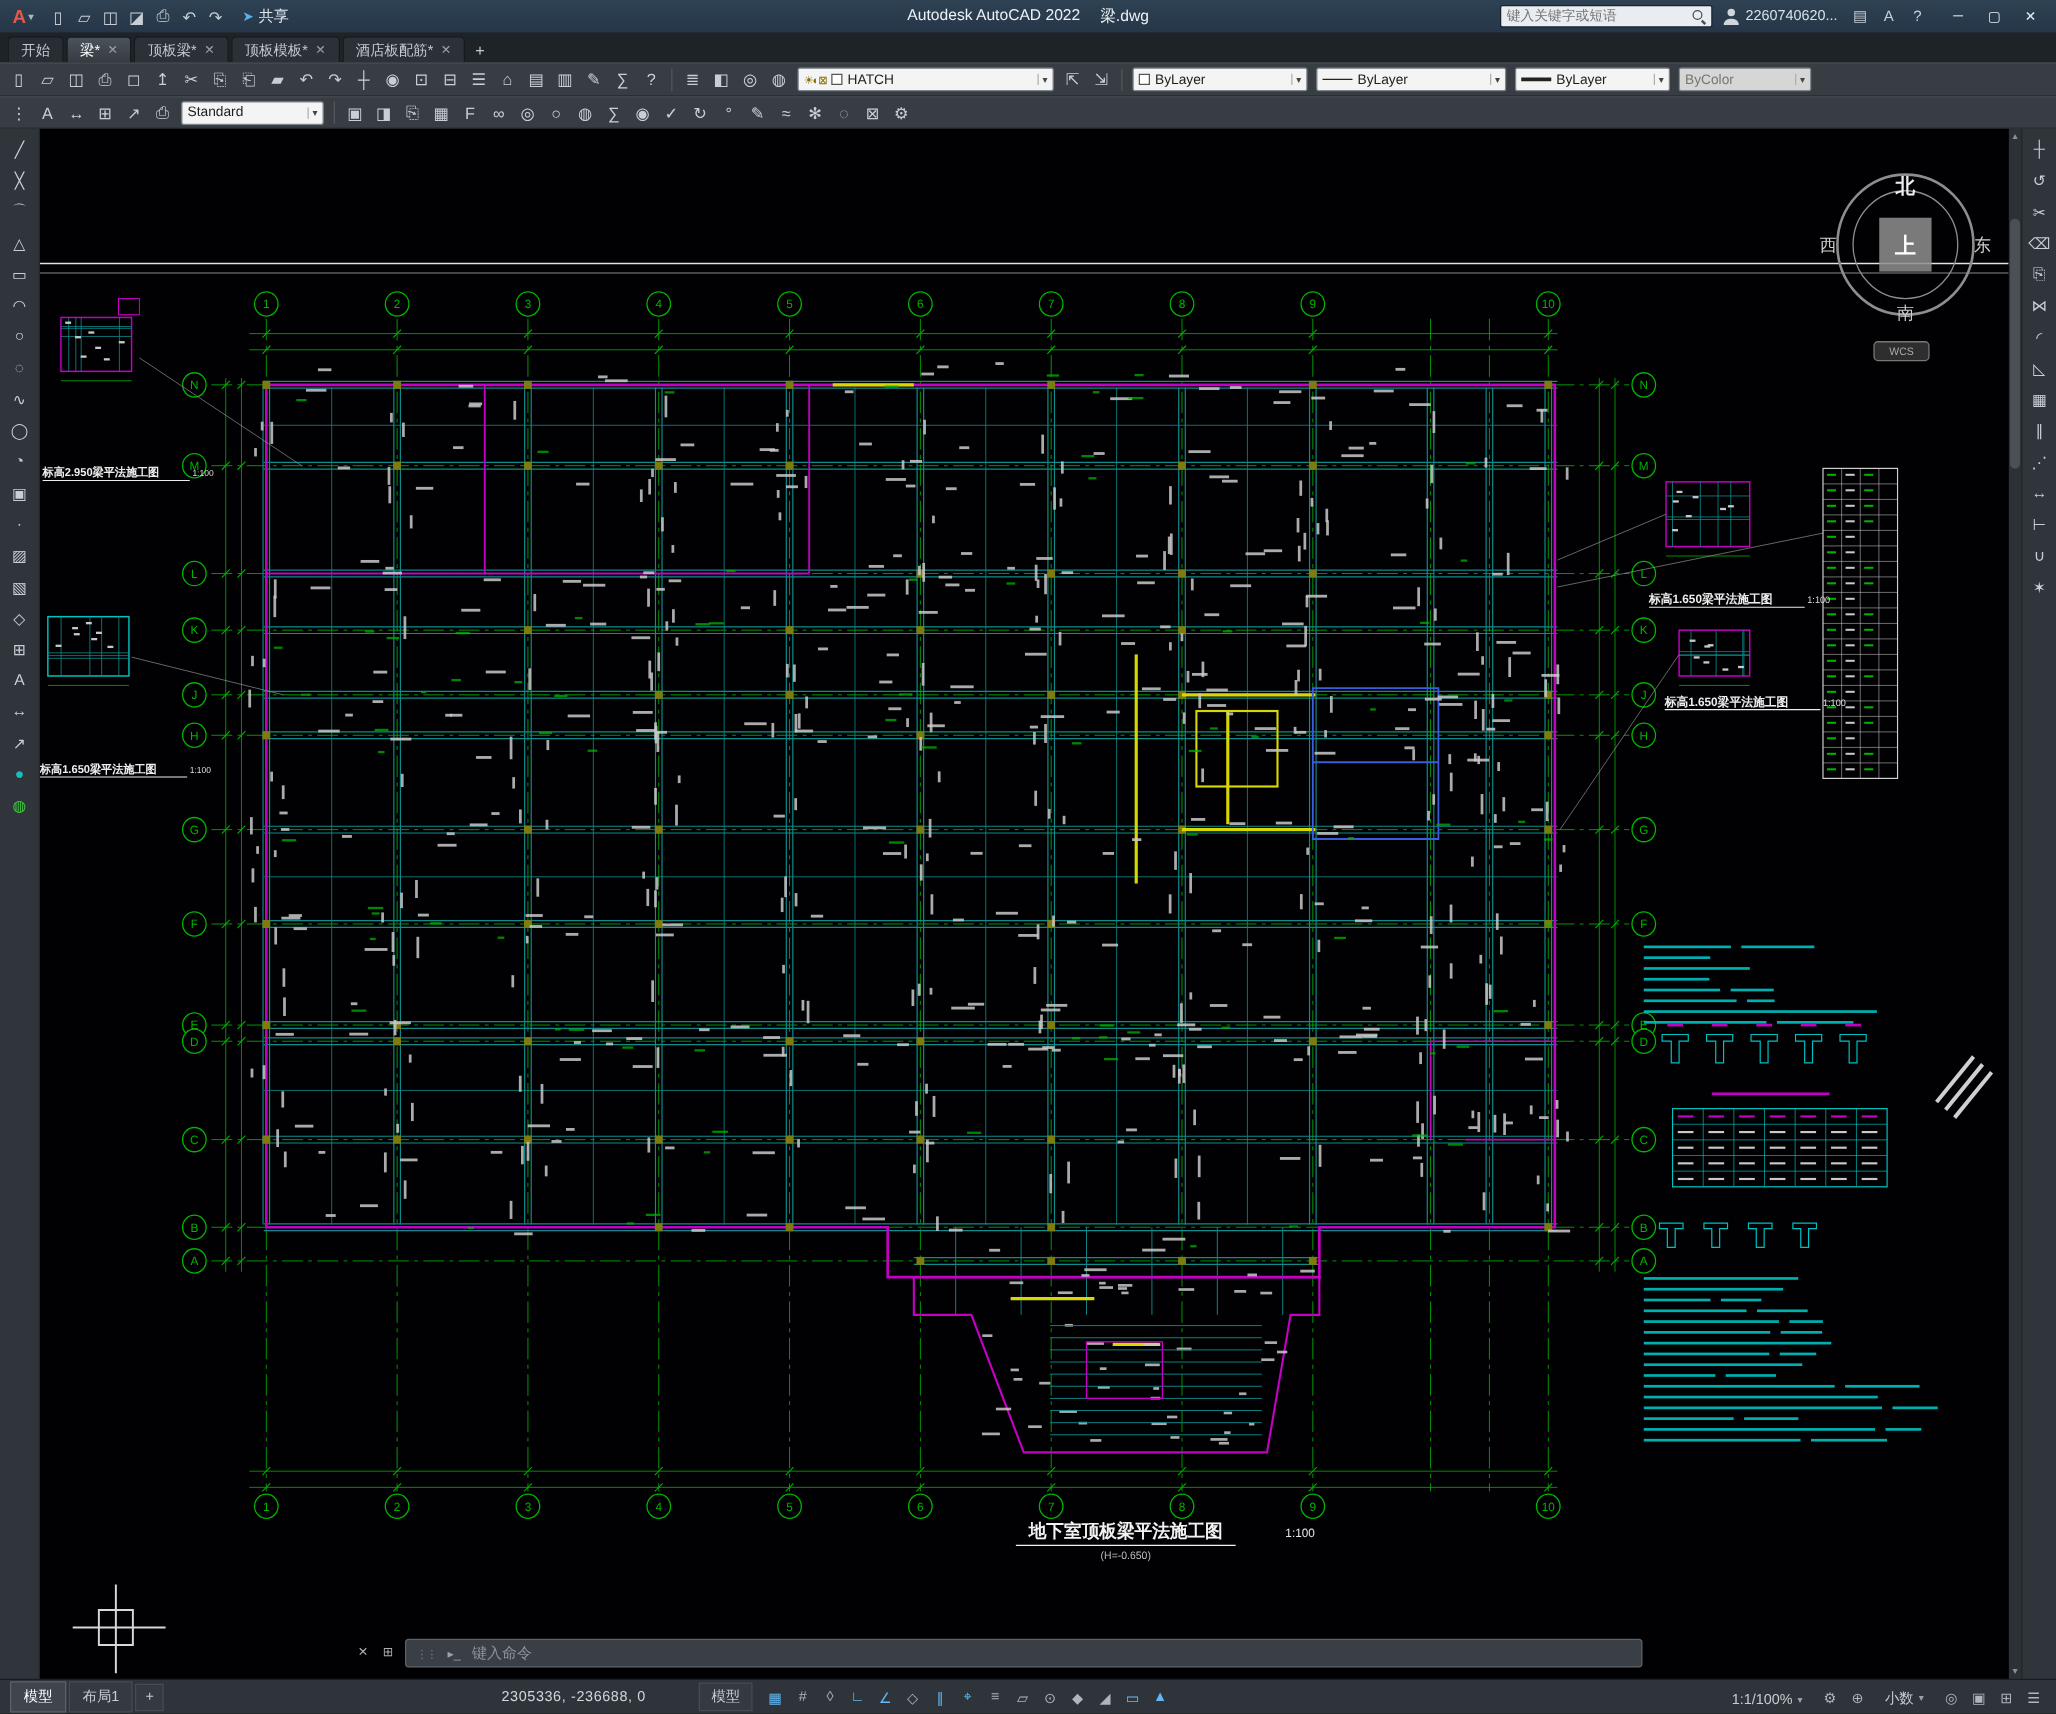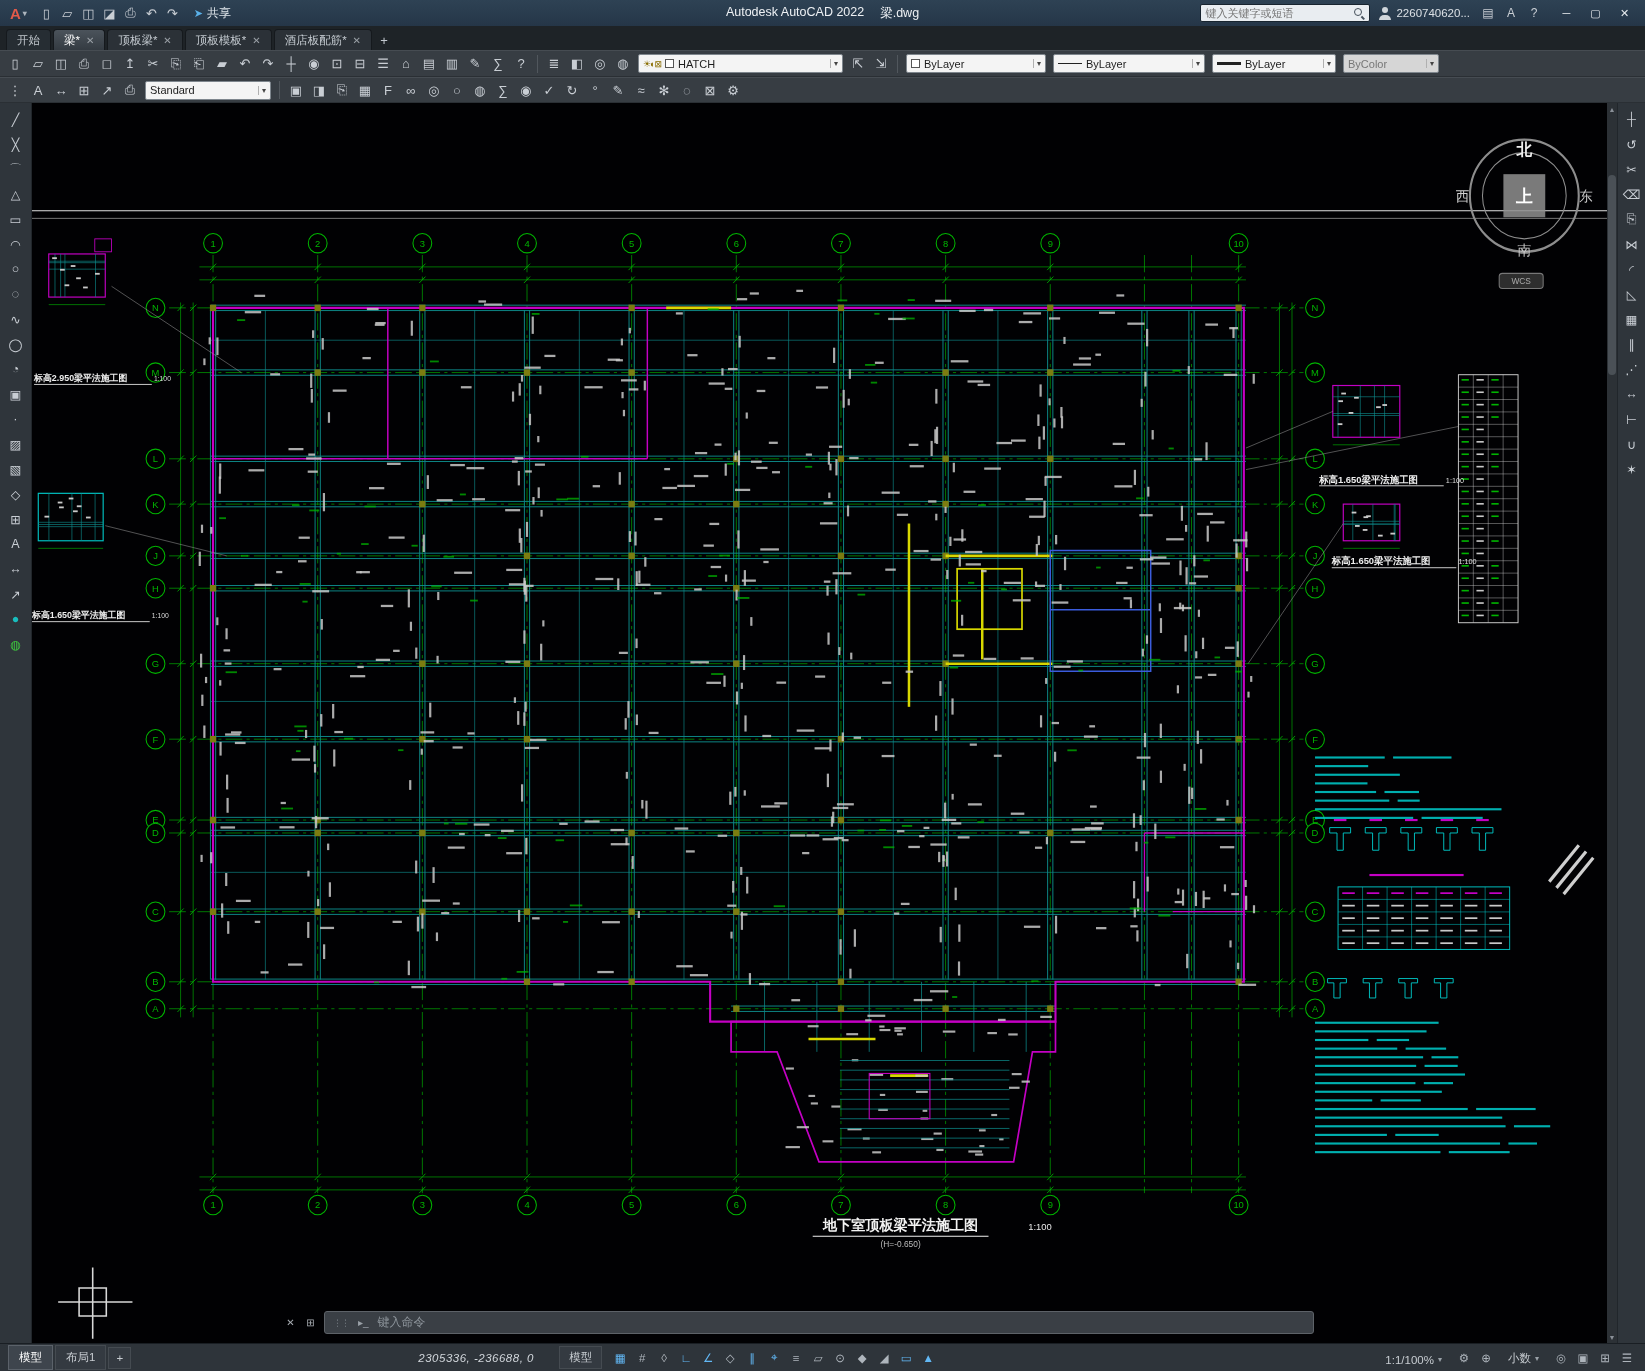--- a/index.html
+++ b/index.html
@@ -63,22 +63,22 @@
   .sep { width:1px; height:18px; background:#51575d; margin:0 4px; flex:0 0 1px; }
   .strip { display:flex; gap:1px; align-items:center; }
   .combo { height:19px; background:#f4f4f4; border:1px solid #7e868d; border-radius:2px; display:flex;
     align-items:center; font-size:11px; color:#1d1d1d; padding:0 4px; gap:4px; margin:0 3px; }
   .combo .dd { margin-left:auto; font-size:8px; color:#444; border-left:1px solid #b0b0b0; padding-left:3px; }
   .combo .mini { font-size:9px; color:#8a6d00; letter-spacing:-1px; }
   .combo .swatch { width:9px; height:9px; background:#fff; border:1px solid #555; }
   .combo .ltsample { width:24px; border-top:1.5px solid #222; }
   .combo .lwsample { width:24px; height:3px; background:#222; }
   .layer-combo { width:205px; } .color-combo { width:140px; } .lt-combo { width:152px; }
-  .lw-combo { width:124px; } .ps-combo { width:96px; background:#d6d6d6; color:#777;justify-content:flex-end; }
-  .std-combo { width:126px; }
+  .lw-combo { width:124px; } .ps-combo { width:106px; background:#d6d6d6; color:#777;justify-content:flex-end; }
+  .std-combo { width:114px; }
 
   
   .main { flex:1; display:flex; min-height:0; position:relative; }
   .sidetools { width:32px; background:#2f353b; display:flex; flex-direction:column; align-items:center;
     gap:3px; padding-top:5px; flex:0 0 32px; border-right:1px solid #21262b; }
   .sidetools.right { width:28px; flex:0 0 28px; border-right:none; border-left:1px solid #21262b; }
   .sidetools .icon { width:24px; height:22px; font-size:12.5px; }
   .tint-teal { color:#19bdbd !important; }
   .tint-green { color:#3ecb3e !important; }
 
@@ -104,21 +104,21 @@
   .cmd-bar .cmdico { color:#9aa1a8; font-size:10px; }
   .cmd-bar .ghost { color:#8d949b; font-size:12px; }
 
   
   .statusbar { height:28px; background:#2e343a; border-top:1px solid #191e23; display:flex;
     align-items:center; padding:0 8px; gap:8px; font-size:11.5px; color:#c7ccd1; flex:0 0 28px; }
   .sheet-tabs { display:flex; gap:2px; align-items:center; }
   .sheet-tab { padding:4px 10px; border:1px solid #454b51; background:#343a41; }
   .sheet-tab.active { background:#3e454d; border-color:#5b626a; color:#fff; }
   .sheet-tab.plus { padding:4px 7px; }
-  .sb-coords { margin-left:262px; min-width:150px; text-align:center; color:#d2d7dc; letter-spacing:0.5px;font-style:italic; }
+  .sb-coords { margin-left:262px; min-width:150px; text-align:left; color:#d2d7dc; letter-spacing:0.5px; }
   .sb-model { padding:3px 9px; border:1px solid #454b51; background:#343a41; }
   .sb-icons { display:flex; gap:2px; }
   .sb-icons .icon { width:20px; height:20px; font-size:11.5px; color:#aeb5bc; }
   .sb-icons .icon.on { color:#62b8f5; }
   .sb-right { margin-left:auto; display:flex; align-items:flex-end; gap:7px; }
   .sb-item { display:flex; align-items:center; gap:4px; padding:2px 5px; }
   .sb-item .dd { font-size:8px; color:#9aa1a8; }
 </style>
 </head>
 <body>

